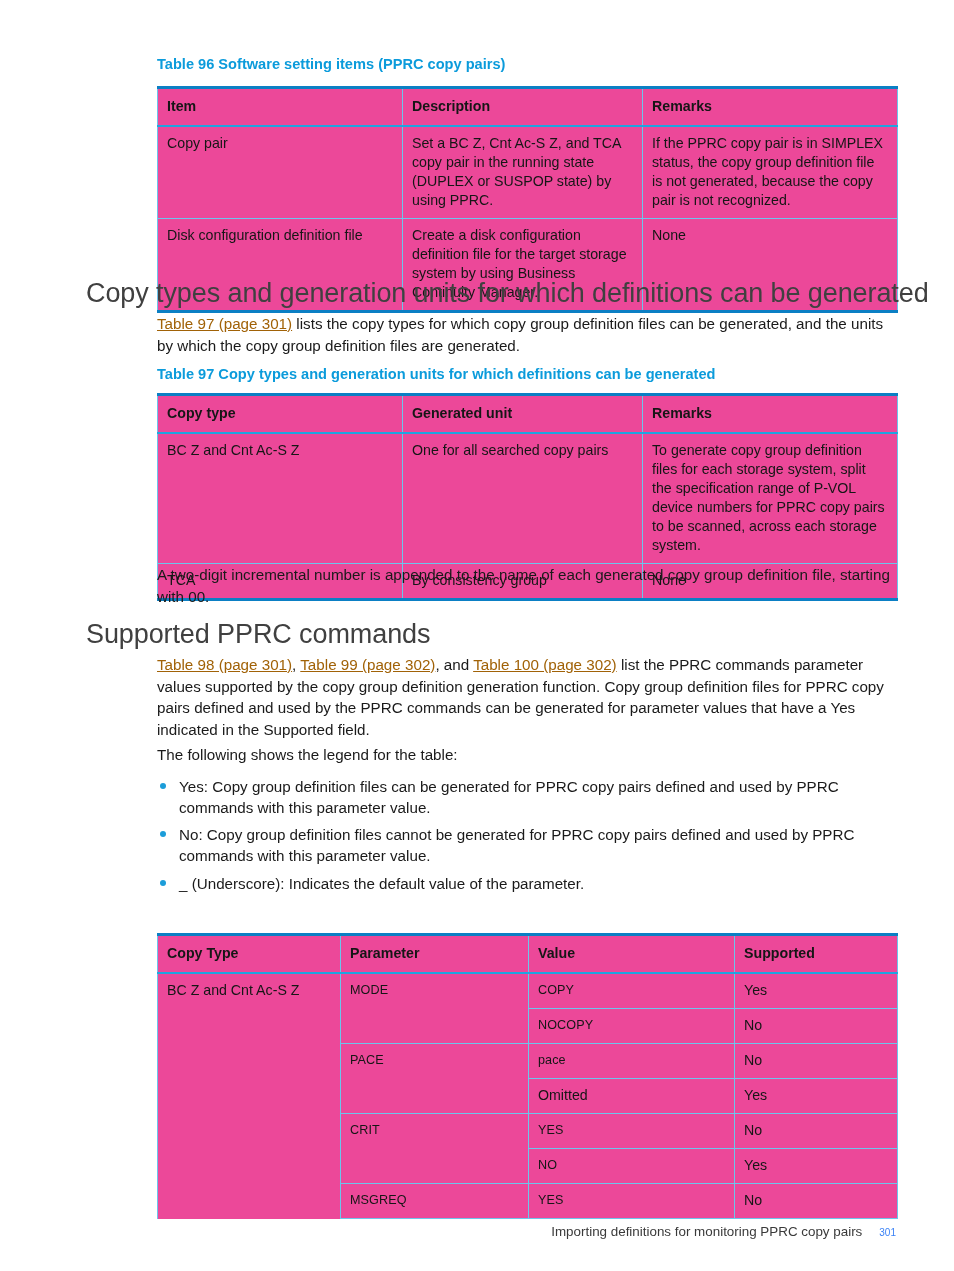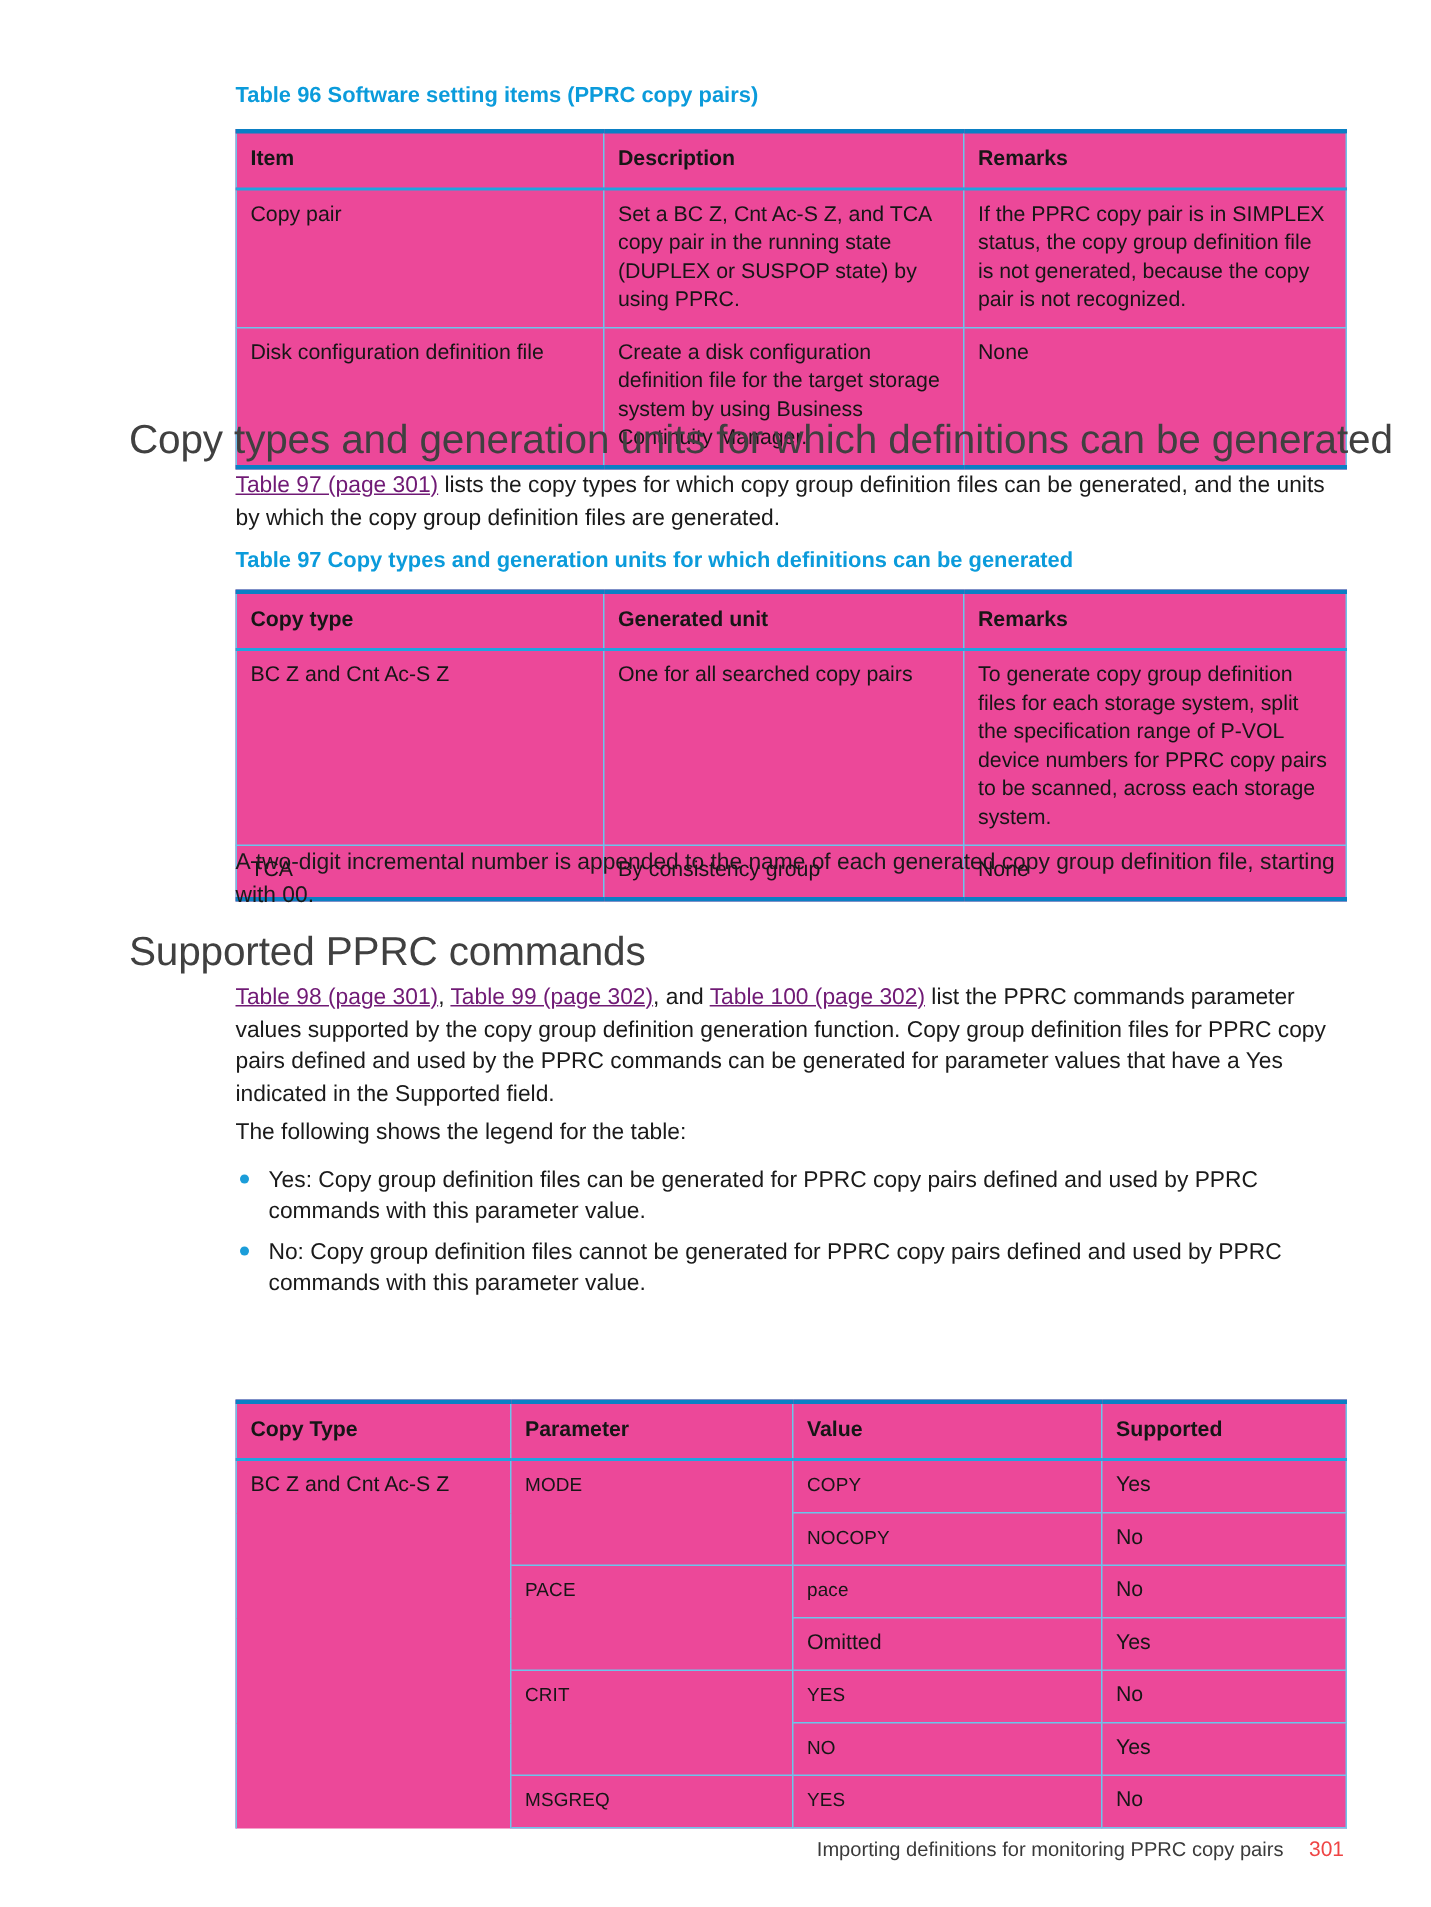--- a/index.html
+++ b/index.html
@@ -16,21 +16,21 @@
     color: #111111;
     overflow: hidden;
   }
   .page {
     position: absolute;
     left: 0; top: 0;
     width: 954px;
     height: 1271px;
   }
   .link {
-    color: #701a75;
+    color: #a16207;
   }
 
   
   .section-heading {
     position: absolute;
     left: 86px;
     font-size: 27px;
     font-weight: 400;
     color: #404040;
     letter-spacing: -0.1px;
@@ -123,22 +123,22 @@
     left: 0;
     top: 1224px;
     width: 896px;
     text-align: right;
     font-size: 13.4px;
     color: #3a3a3a;
   }
   .footer .pageno {
     display: inline-block;
     margin-left: 17px;
-    font-size: 14px;
-    color: #ef4444;
+    font-size: 10px;
+    color: #3b82f6;
   }
 </style>
 </head>
 <body>
 
 <div class="page">
 
   <div class="table-caption" style="top:56px;">Table 96 Software setting items (PPRC copy pairs)</div>
 
   <table class="doc-table" style="left:157px; top:86px; width:740px;">
@@ -213,20 +213,24 @@
 
   <div class="para" style="top:744px;">The following shows the legend for the table:</div>
 
   <div class="bullet-row" style="top:776px;">
     <span class="bullet-dot"></span>
     <span class="bullet-text">Yes: Copy group definition files can be generated for PPRC copy pairs defined and used by PPRC commands with this parameter value.</span>
   </div>
   <div class="bullet-row" style="top:824px;">
     <span class="bullet-dot"></span>
     <span class="bullet-text">No: Copy group definition files cannot be generated for PPRC copy pairs defined and used by PPRC commands with this parameter value.</span>
+  </div>
+  <div class="bullet-row" style="top:873px;">
+    <span class="bullet-dot"></span>
+    <span class="bullet-text">_ (Underscore): Indicates the default value of the parameter.</span>
   </div>
 
 
   <table class="doc-table clipped" style="left:157px; top:933px; width:740px;">
     <colgroup>
         <col style="width:183px">
         <col style="width:188px">
         <col style="width:206px">
         <col style="width:163px">
       </colgroup>

